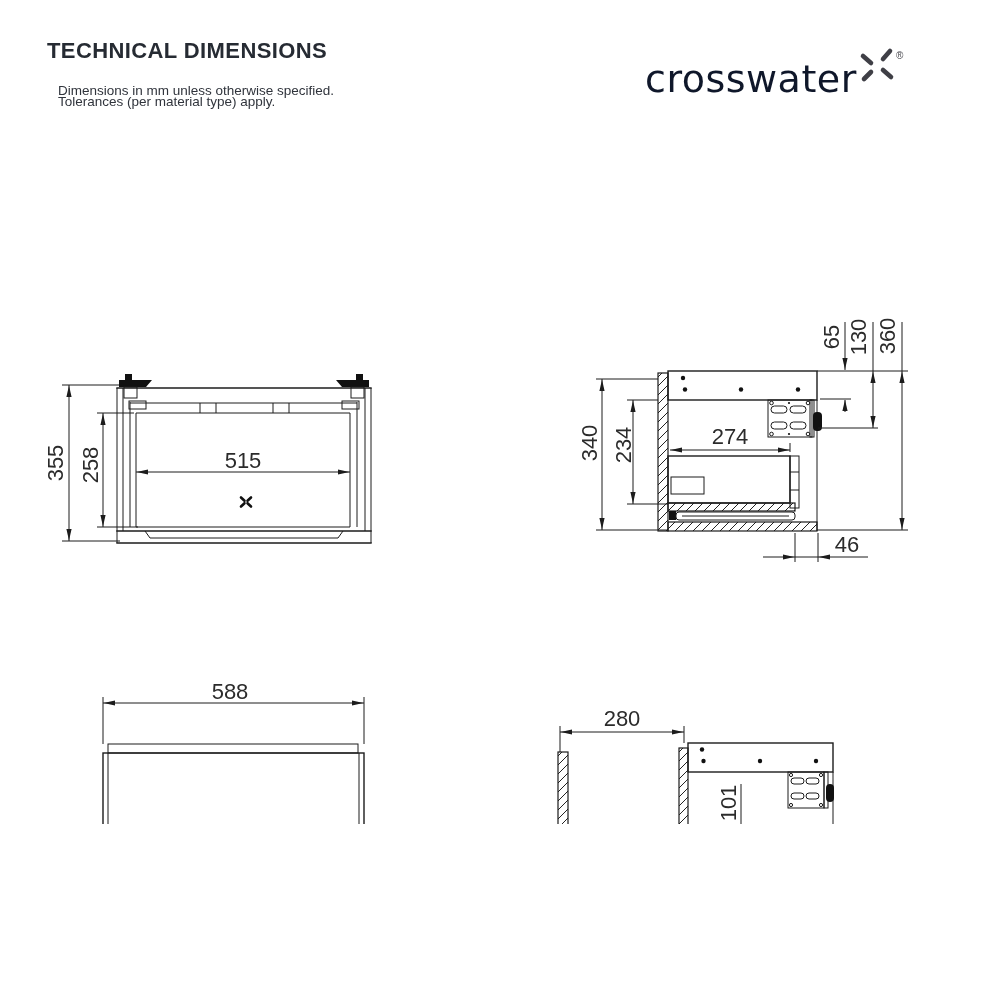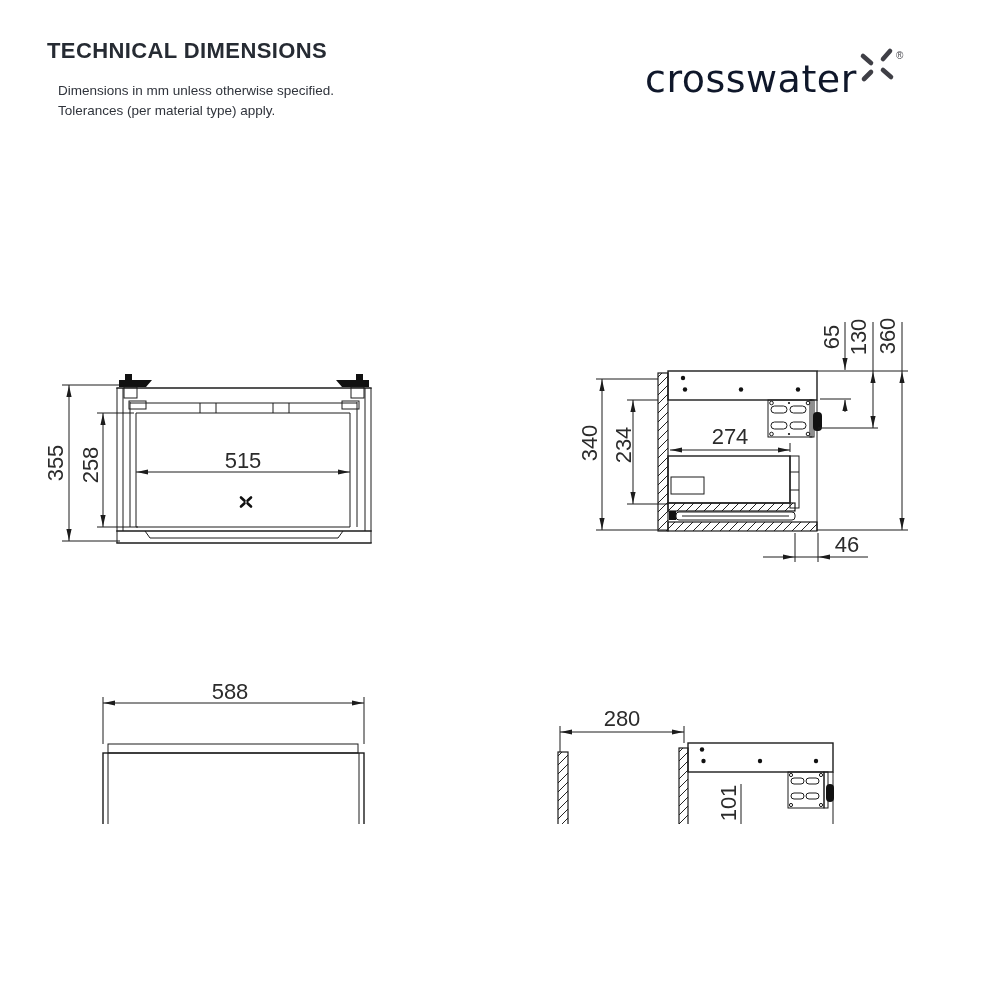--- a/index.html
+++ b/index.html
@@ -1,21 +1,21 @@
 <!DOCTYPE html>
 <html><head>
 <meta charset="utf-8">
 <style>
   html,body{margin:0;padding:0;background:#ffffff;}
   .page{position:relative;width:1000px;height:824px;background:#ffffff;overflow:hidden;
         font-family:"Liberation Sans",sans-serif;color:#2c2f36;}
   .title{position:absolute;left:47px;top:38px;margin:0;font-size:22px;font-weight:bold;
          letter-spacing:.4px;color:#262b33;}
   .sub{position:absolute;left:47px;margin:11px;font-size:13.5px;color:#30343c;}
-  .sub1{top:72px}.sub2{top:92px}
+  .sub1{top:72px}.sub2{top:83px}
   .wordmark{position:absolute;left:645px;top:60px;font-family:"DejaVu Sans",sans-serif;
             font-size:38px;font-weight:400;color:#0f172a;letter-spacing:.5px;line-height:1;}
   .xmark{position:absolute;left:858px;top:48px;}
   .reg{position:absolute;left:896px;top:50px;font-size:10px;color:#46464d;}
   svg{position:absolute;overflow:visible;}
   .ln{stroke:#1c1c1c;stroke-width:1.4;fill:none;stroke-linecap:square;}
   .th{stroke:#1c1c1c;stroke-width:1;fill:none;}
   .ah{fill:#1c1c1c;stroke:none;}
   .blk{fill:#111;stroke:none;}
   .dot{fill:#111;stroke:none;}

